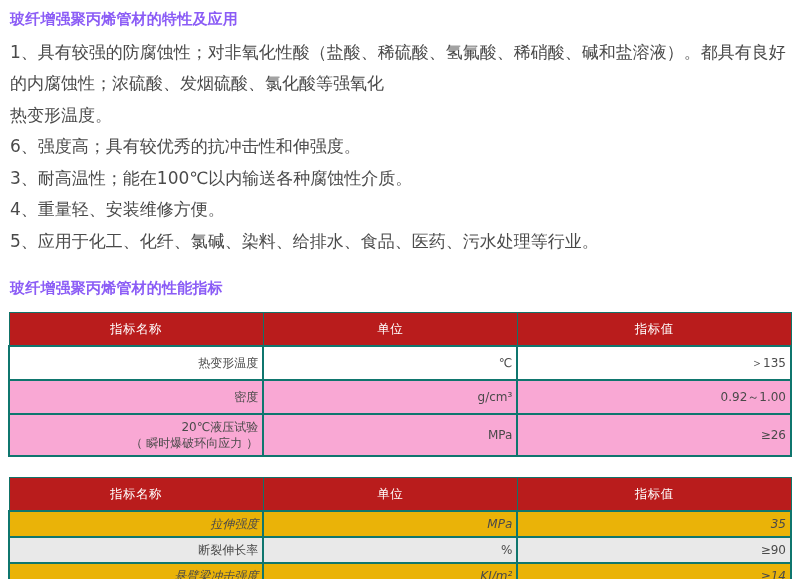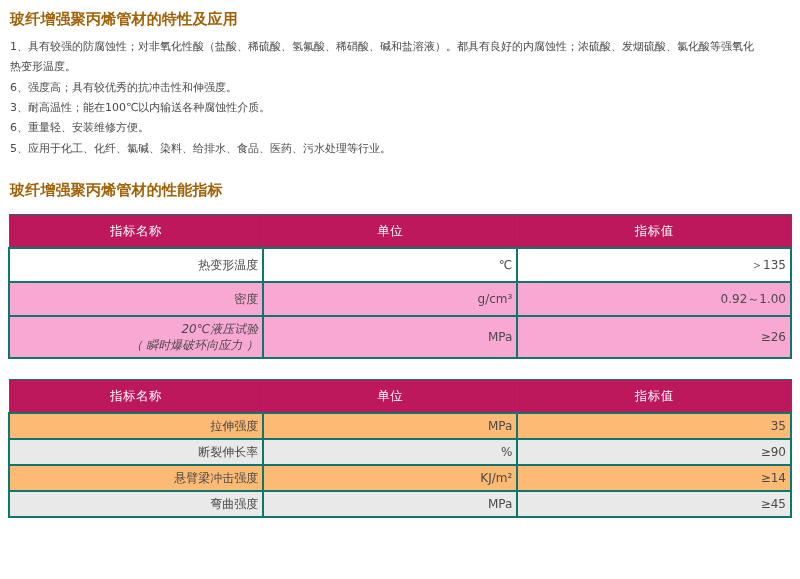--- a/index.html
+++ b/index.html
@@ -17,51 +17,51 @@
   .page {
     position: relative;
     width: 800px;
     height: 579px;
     box-sizing: border-box;
     padding: 0 8px;
   }
   .section-title {
     font-size: 15px;
     font-weight: bold;
-    color: #a16207;
+    color: #8b5cf6;
     margin: 0;
     padding: 12px 0 8px 2px;
     letter-spacing: 0.2px;
   }
   .title-1 { padding-top: 10px; }
   .title-2 { padding-top: 22px; padding-bottom: 14px; }
 
   .intro-list {
     margin: 0;
     padding: 0 0 0 2px;
     list-style: none;
-    font-size: 11px;
+    font-size: 17px;
     line-height: 1.85;
     color: #4a4a4a;
   }
   .intro-list li {
     margin: 0;
     padding: 0;
   }
 
   table.spec {
     width: 100%;
     border-collapse: collapse;
     table-layout: fixed;
     font-size: 12px;
   }
   table.spec + table.spec { margin-top: 20px; }
 
   table.spec th {
-    background: #be185d;
+    background: #b91c1c;
     color: #ffffff;
     font-weight: normal;
     font-size: 12.5px;
     height: 30px;
     text-align: center;
     border: 1px solid #127268;
     letter-spacing: 0.5px;
   }
   table.spec td {
     text-align: right;
@@ -70,39 +70,39 @@
     padding: 0 4px;
     margin-left: 43px;
   }
   .t1 td { height: 32px; }
   .t1 tr.alt td { background: #f9a8d4; }
   .t1 tr.plain td { background: #ffffff; }
   .t1 td.two-line { line-height: 1.35; padding: 4px; }
 
   .t2 td { height: 24px; }
   .t2 tr.alt td { background: #e9e9e9; padding-left: 28px; }
-  .t2 tr.plain td { background: #fdba74; }
+  .t2 tr.plain td { background: #eab308; font-style: italic; }
 
   .col-name { width: 32.5%; }
   .col-unit { width: 32.5%; }
   .col-value { width: 35%; }
 </style>
 </head>
 <body>
 
 <div class="page">
 
   <h2 class="section-title title-1">玻纤增强聚丙烯管材的特性及应用</h2>
 
   <ul class="intro-list">
     <li>1、具有较强的防腐蚀性；对非氧化性酸（盐酸、稀硫酸、氢氟酸、稀硝酸、碱和盐溶液）。都具有良好的内腐蚀性；浓硫酸、发烟硫酸、氯化酸等强氧化</li>
     <li>热变形温度。</li>
     <li>6、强度高；具有较优秀的抗冲击性和伸强度。</li>
     <li>3、耐高温性；能在100℃以内输送各种腐蚀性介质。</li>
-    <li>6、重量轻、安装维修方便。</li>
+    <li>4、重量轻、安装维修方便。</li>
     <li>5、应用于化工、化纤、氯碱、染料、给排水、食品、医药、污水处理等行业。</li>
   </ul>
 
   <h2 class="section-title title-2">玻纤增强聚丙烯管材的性能指标</h2>
 
   <table class="spec t1">
     <colgroup>
       <col class="col-name">
         <col class="col-unit">
         <col class="col-value">
@@ -119,21 +119,21 @@
         <td>热变形温度</td>
         <td>℃</td>
         <td>＞135</td>
       </tr>
       <tr class="alt">
         <td>密度</td>
         <td>g/cm³</td>
         <td>0.92～1.00</td>
       </tr>
       <tr class="alt">
-        <td class="two-line" style="white-space: pre-line; font-style: italic;">20℃液压试验
+        <td class="two-line" style="white-space: pre-line;">20℃液压试验
 （ 瞬时爆破环向应力 ）</td>
         <td>MPa</td>
         <td>≥26</td>
       </tr>
     </tbody>
   </table>
 
   <table class="spec t2">
     <colgroup>
       <col class="col-name">

